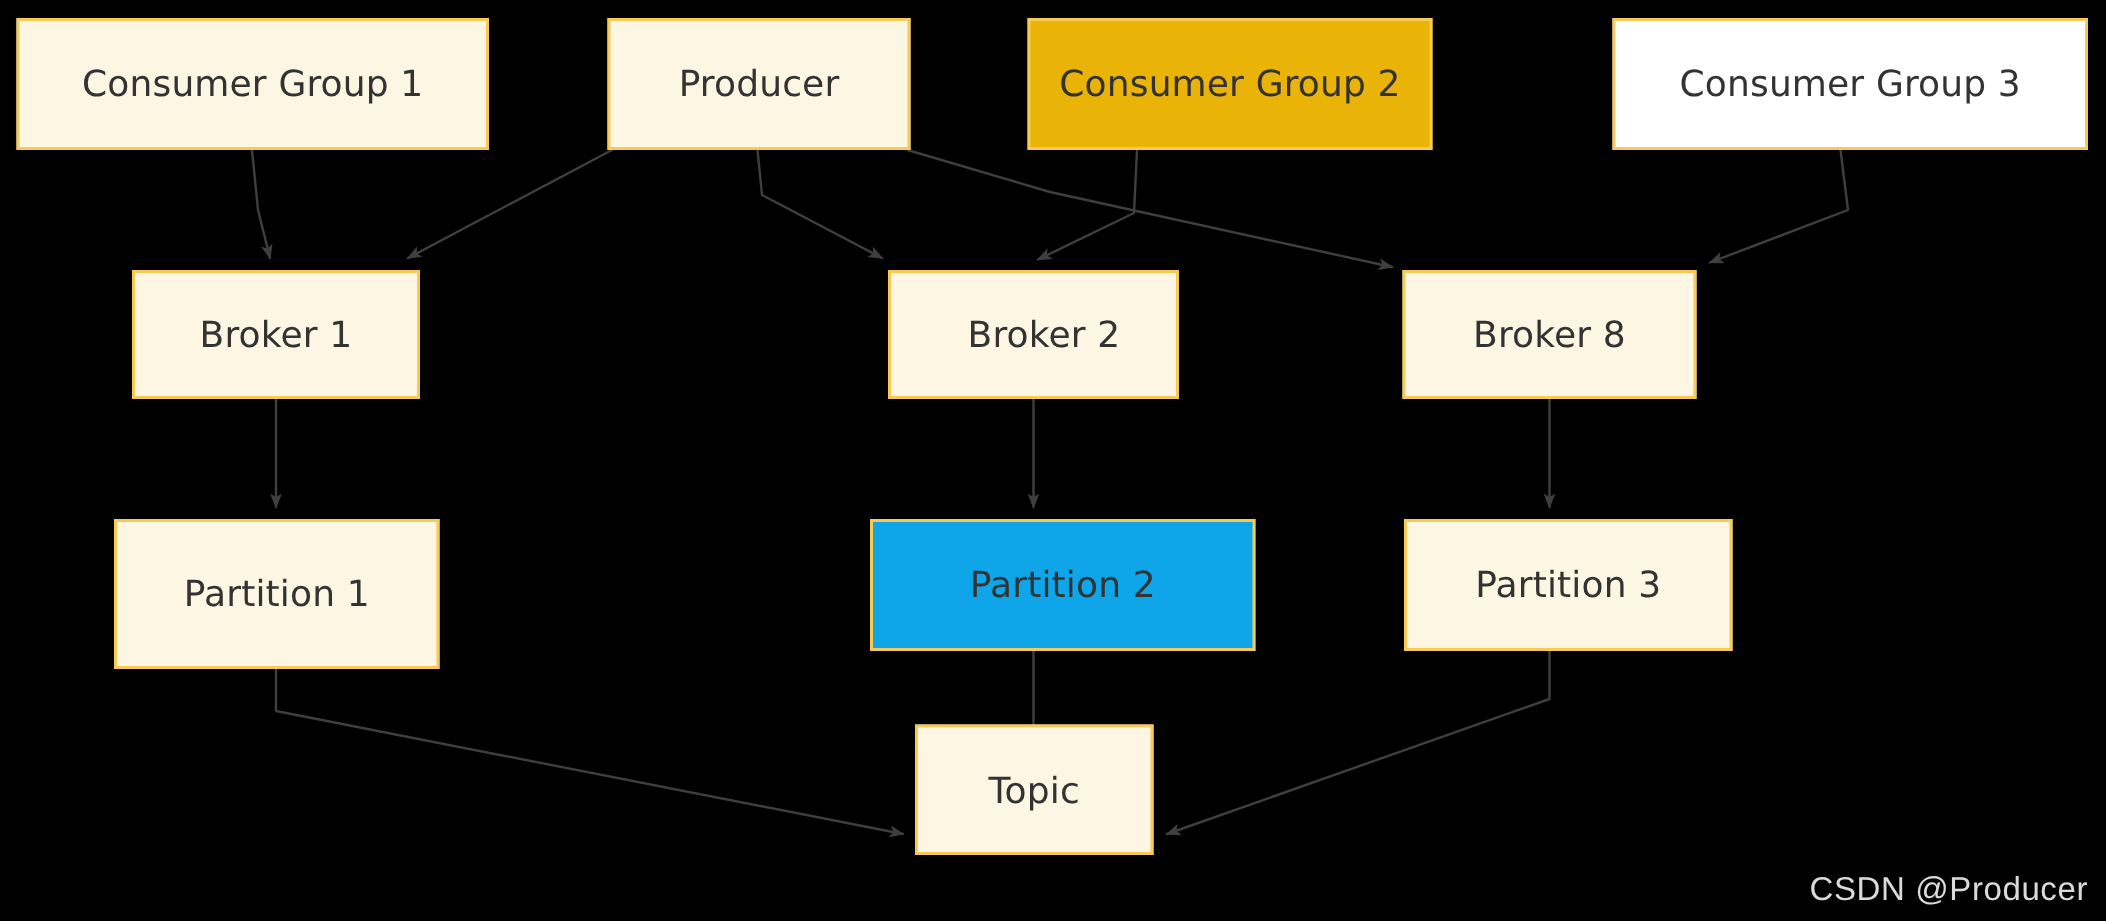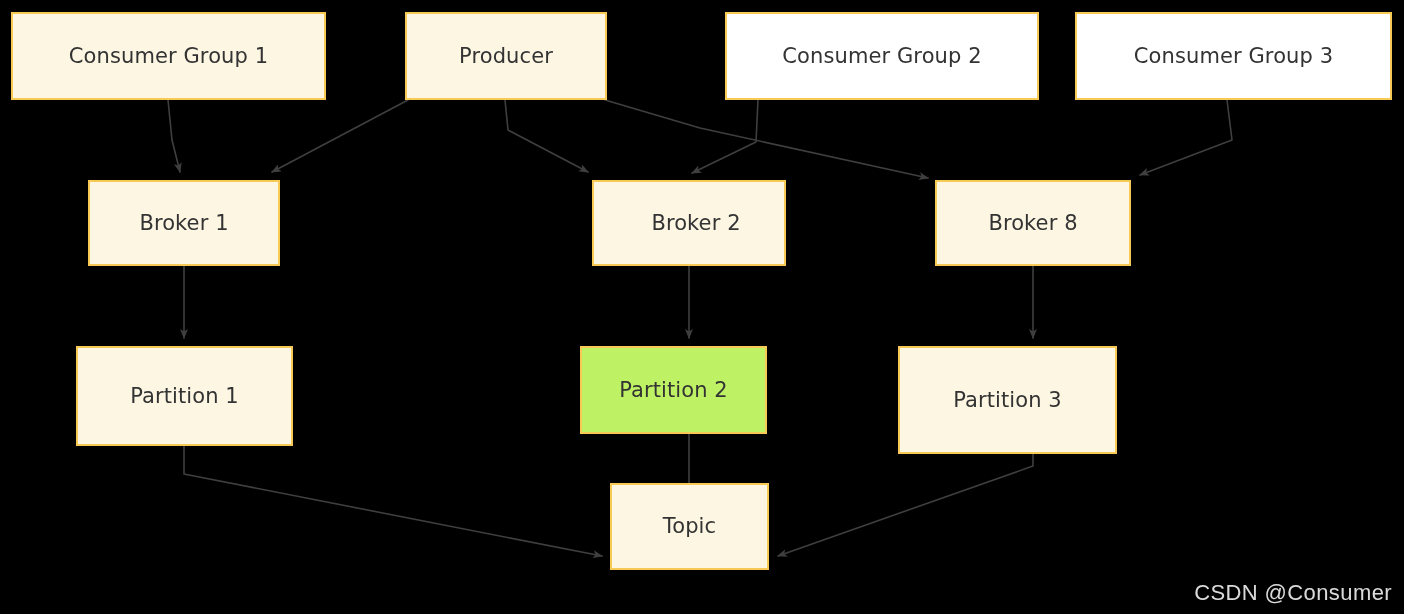--- a/index.html
+++ b/index.html
@@ -30,21 +30,21 @@
     position: absolute;
     box-sizing: border-box;
     background: #fdf6e3;
     border: 2px solid #f7ca56;
     display: flex;
     align-items: center;
     justify-content: center;
     z-index: 2;
   }
   .node-label {
-    font-size: 21px;
+    font-size: 24px;
     color: #333333;
     letter-spacing: 0.1px;
     line-height: 1;
     white-space: nowrap;
   }
   #watermark {
     position: absolute;
     right: 12px;
     bottom: 8px;
     color: #ededed;
@@ -82,44 +82,44 @@
       </g>
   </svg>
 
   <div id="nodes">
       <div class="node" style="left: 11px; top: 12px; width: 315px; height: 88px; background: rgb(253, 246, 227); border-color: rgb(247, 202, 86);">
         <span class="node-label" style="color: rgb(51, 51, 51);">Consumer Group 1</span>
       </div>
       <div class="node" style="left: 405px; top: 12px; width: 202px; height: 88px; background: rgb(253, 246, 227); border-color: rgb(247, 202, 86);">
         <span class="node-label" style="color: rgb(51, 51, 51);">Producer</span>
       </div>
-      <div class="node" style="left: 685px; top: 12px; width: 314px; height: 88px; background: #ffffff; border-color: rgb(247, 202, 86); margin-left: 40px;">
+      <div class="node" style="left: 685px; top: 12px; width: 270px; height: 88px; background: #eab308; border-color: rgb(247, 202, 86);">
         <span class="node-label" style="color: rgb(51, 51, 51);">Consumer Group 2</span>
       </div>
       <div class="node" style="left: 1075px; top: 12px; width: 317px; height: 88px; background: #ffffff; border-color: rgb(247, 202, 86);">
         <span class="node-label" style="color: rgb(51, 51, 51);">Consumer Group 3</span>
       </div>
       <div class="node" style="left: 88px; top: 180px; width: 192px; height: 86px; background: rgb(253, 246, 227); border-color: rgb(247, 202, 86);">
         <span class="node-label" style="color: rgb(51, 51, 51);">Broker 1</span>
       </div>
       <div class="node" style="left: 592px; top: 180px; width: 194px; height: 86px; background: rgb(253, 246, 227); border-color: rgb(247, 202, 86); padding-left: 14px;">
         <span class="node-label" style="color: rgb(51, 51, 51);">Broker 2</span>
       </div>
       <div class="node" style="left: 935px; top: 180px; width: 196px; height: 86px; background: rgb(253, 246, 227); border-color: rgb(247, 202, 86);">
         <span class="node-label" style="color: rgb(51, 51, 51);">Broker 8</span>
       </div>
       <div class="node" style="left: 76px; top: 346px; width: 217px; height: 100px; background: rgb(253, 246, 227); border-color: rgb(247, 202, 86);">
         <span class="node-label" style="color: rgb(51, 51, 51);">Partition 1</span>
       </div>
-      <div class="node" style="left: 580px; top: 346px; width: 187px; height: 88px; background: #bef264; border-color: rgb(247, 202, 86);">
+      <div class="node" style="left: 580px; top: 346px; width: 257px; height: 88px; background: #0ea5e9; border-color: rgb(247, 202, 86);">
         <span class="node-label" style="color: rgb(51, 51, 51);">Partition 2</span>
       </div>
-      <div class="node" style="left: 898px; top: 346px; width: 219px; height: 108px; background: rgb(253, 246, 227); border-color: rgb(247, 202, 86);">
+      <div class="node" style="left: 936px; top: 346px; width: 219px; height: 88px; background: rgb(253, 246, 227); border-color: rgb(247, 202, 86);">
         <span class="node-label" style="color: rgb(51, 51, 51);">Partition 3</span>
       </div>
       <div class="node" style="left: 610px; top: 483px; width: 159px; height: 87px; background: rgb(253, 246, 227); border-color: rgb(247, 202, 86);">
         <span class="node-label" style="color: rgb(51, 51, 51);">Topic</span>
       </div>
     </div>
 
-  <div id="watermark">CSDN @Consumer</div>
+  <div id="watermark">CSDN @Producer</div>
 
 </div>
 
 </body></html>

